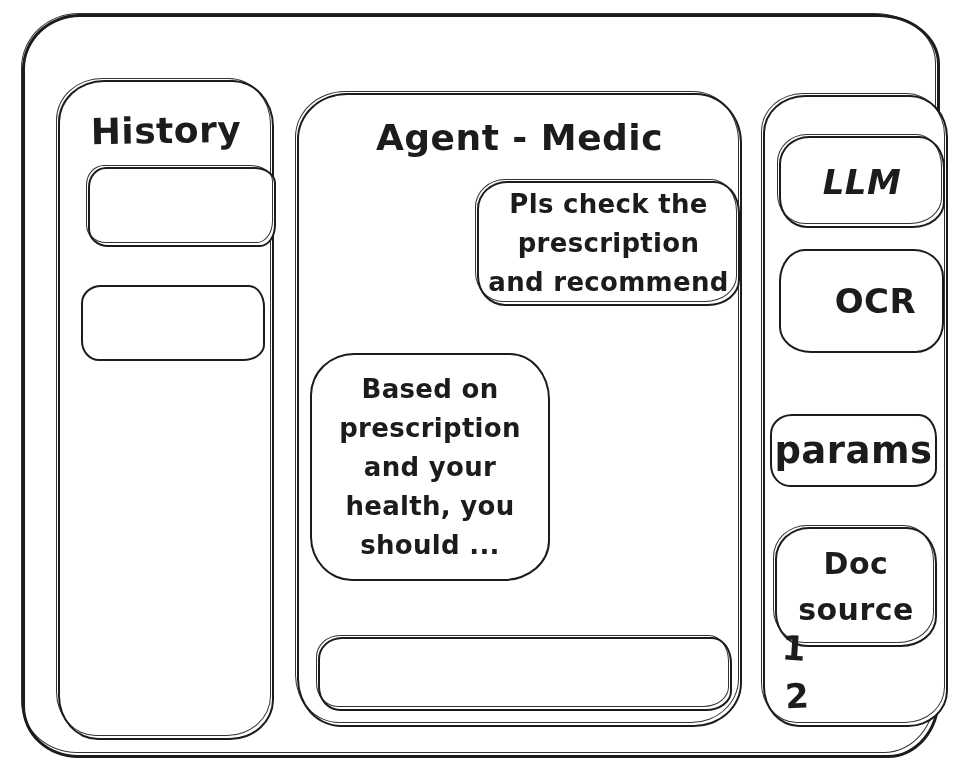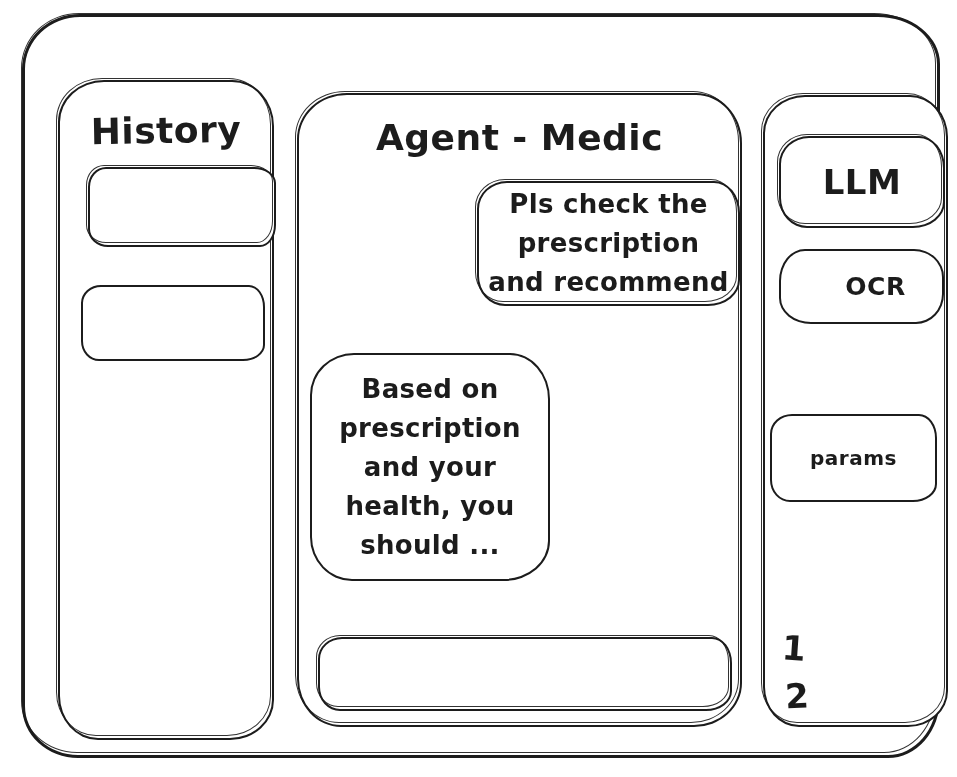--- a/index.html
+++ b/index.html
@@ -74,24 +74,24 @@
           border-radius:24px 20px 26px 22px / 22px 26px 20px 24px;
           display:block;}
   #chat-input input{
     width:100%;height:100%;border:none;outline:none;background:transparent;
     font-family:"DejaVu Sans", sans-serif;font-size:24px;color:var(--ink);
     padding:0 18px;
   }
   #tools-panel{left:738px;top:78px;width:185px;height:632px;
           border-radius:42px 38px 40px 36px / 38px 42px 36px 40px;}
   #tool-llm{left:14px;top:39px;width:166px;height:92px;font-size:34px;
-          border-radius:30px 26px 32px 28px / 28px 32px 26px 30px;}
-  #tool-ocr{left:14px;top:152px;width:165px;height:75px;font-size:25px;
+          border-radius:30px 26px 32px 28px / 28px 32px 26px 30px;font-style:italic;}
+  #tool-ocr{left:14px;top:152px;width:165px;height:104px;font-size:34px;
           border-radius:26px 30px 28px 32px / 32px 28px 30px 26px;padding-left:28px;}
-  #tool-params{left:5px;top:317px;width:167px;height:88px;font-size:20px;
+  #tool-params{left:5px;top:317px;width:167px;height:73px;font-size:37px;
           border-radius:22px 18px 24px 20px / 20px 24px 18px 22px;}
   #tool-doc{left:10px;top:430px;width:162px;height:120px;font-size:30px;line-height:1.55;
           border-radius:34px 30px 36px 32px / 32px 36px 30px 34px;}
   .list-num{
     position:absolute;font-size:34px;font-weight:bold;color:var(--ink);
     line-height:1;
   }
   #doc-num-1{left:17px;top:534px;transform:rotate(4deg);}
   #doc-num-2{left:20px;top:582px;transform:rotate(-3deg);}
 </style>
@@ -123,18 +123,20 @@
 
       <div id="chat-input" class="sketch dbl">
         <input type="text" aria-label="message input" value="" style="">
       </div>
     </div>
 
     <div id="tools-panel" class="sketch dbl">
       <div id="tool-llm" class="sketch dbl tool-btn">LLM</div>
       <div id="tool-ocr" class="sketch tool-btn">OCR</div>
       <div id="tool-params" class="sketch tool-btn">params</div>
+      <div id="tool-doc" class="sketch dbl tool-btn">Doc
+source</div>
       <div id="doc-num-1" class="list-num">1</div>
       <div id="doc-num-2" class="list-num">2</div>
     </div>
 
   </div>
 </div>
 
 </body></html>

